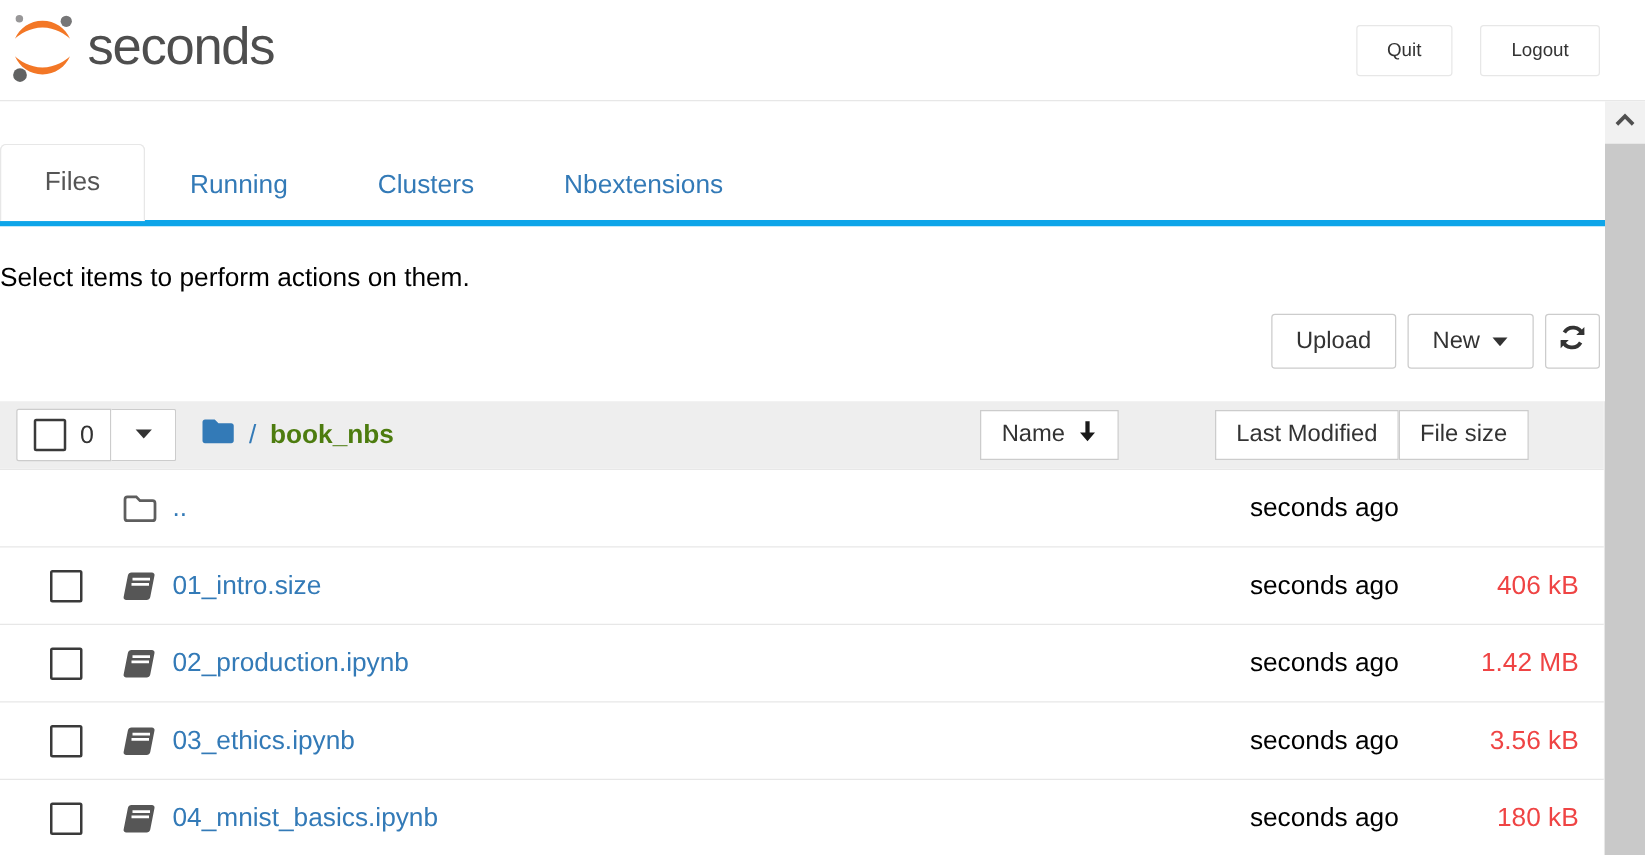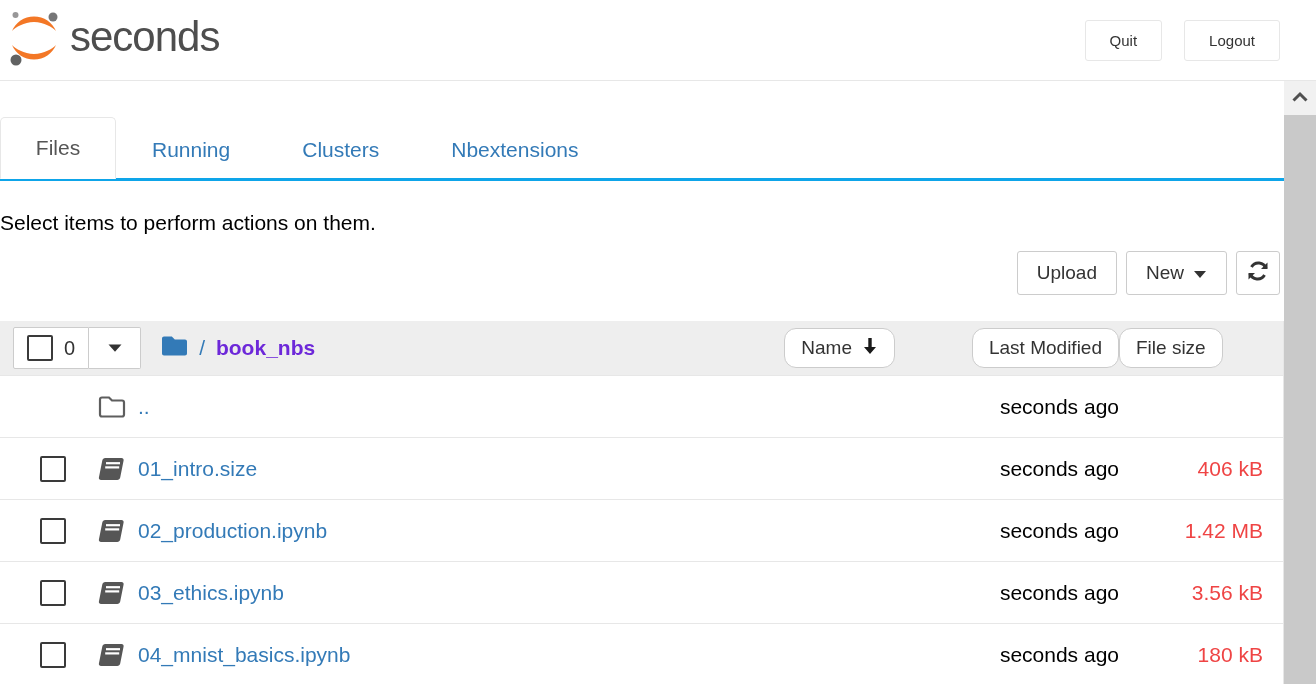--- a/index.html
+++ b/index.html
@@ -13,21 +13,21 @@
   .logo-text { font-size:42px; color:#4e4e4e; letter-spacing:-1px; padding-bottom:6px; }
   .hdr-btns { display:flex; gap:22px; }
   .btn { background:#fff; border:1px solid #e7e7e7; border-radius:3px; color:#333;
          font-family:inherit; font-size:15px; cursor:pointer; }
   .hdr-btn { padding:11px 24px; }
 
   
   .content { width:1284px; }
 
   
-  .tabs { margin-top:38px; display:flex; align-items:flex-end; border-bottom:3px solid #0ea5e9; height:62px; }
+  .tabs { margin-top:38px; display:flex; align-items:flex-end; border-bottom:5px solid #0ea5e9; height:62px; }
   .tab { font-size:21px; cursor:pointer; }
   .tab.active { width:116px; height:62px; display:flex; align-items:center; justify-content:center;
                 border:1px solid #e7e7e7; border-bottom:1px solid #fff; margin-bottom:-1px;
                 border-radius:5px 5px 0 0; color:#555; background:#fff; }
   .tab.link { color:#337ab7; padding:16px 36px; }
 
   .notice { margin-top:30px; font-size:21px; color:#000; height:24px; }
 
   
   .toolbar { margin-top:16px; display:flex; justify-content:flex-end; align-items:center;
@@ -42,24 +42,24 @@
                  padding:0 20px 0 13px; }
   .btn-group { display:flex; height:42px; }
   .seg { background:#fff; border:1px solid #ccc; display:flex; align-items:center; cursor:pointer; }
   .seg.first { border-radius:2px 0 0 2px; padding:0 13px; gap:11px; }
   .seg.second { border-radius:0 2px 2px 0; border-left:none; width:52px; justify-content:center; }
   .checkbox { width:26px; height:26px; border:2px solid #3a3a3a; border-radius:2px; background:#fff;
               display:inline-block; cursor:pointer; }
   .sel-count { font-size:20px; color:#333; }
   .breadcrumb { display:flex; align-items:center; margin-left:20px; gap:11px; }
   .crumb-sep { color:#337ab7; font-size:21px; }
-  .crumb-current { color:#6d28d9; font-size:21px; font-weight:bold; }
+  .crumb-current { color:#4d7c0f; font-size:21px; font-weight:bold; }
   .spacer { flex:1; }
   .sort-btn { height:40px; padding:0 16px; font-size:19px; border-color:#ccc; display:flex;
-              align-items:center; gap:10px; border-radius:12px; }
+              align-items:center; gap:10px; border-radius:0; }
   .col-modified-h { width:200px; display:flex; justify-content:flex-end;align-items:flex-end; }
   .col-size-h { width:144px; display:flex; }
   .name-sort-wrap { display:flex; justify-content:flex-end; margin-right:24px; }
 
   
   .row { height:62px; display:flex; align-items:center; border-top:1px solid #e7e7e7;
          padding-right:20px; background:#fff; }
   .cb-cell { width:26px; margin-left:40px; }
   .icon-cell { margin-left:32px; width:28px; display:flex; align-items:center; }
   .item-link { margin-left:12px; color:#337ab7; font-size:21px; text-decoration:none; cursor:pointer; }

